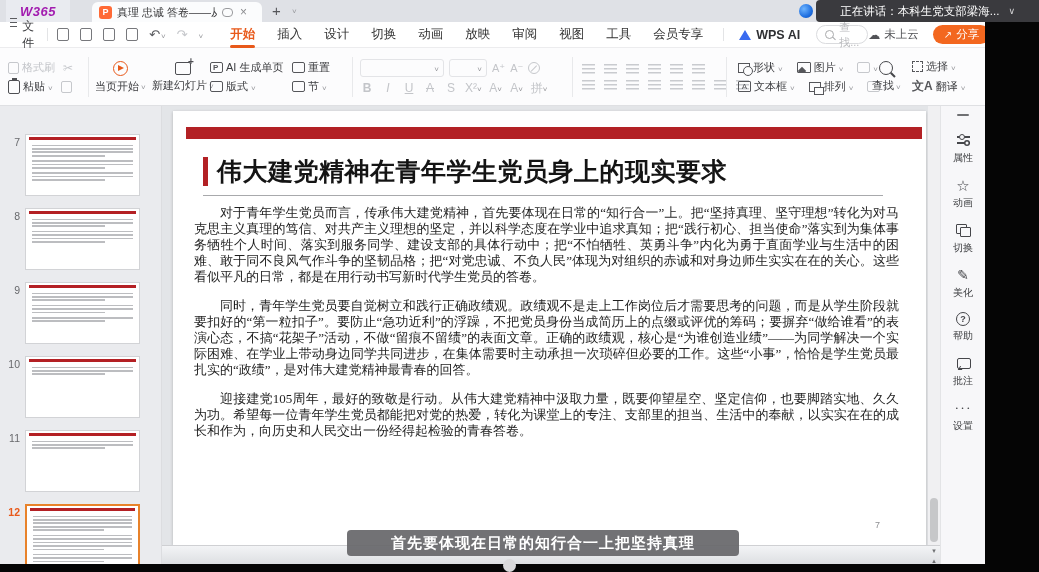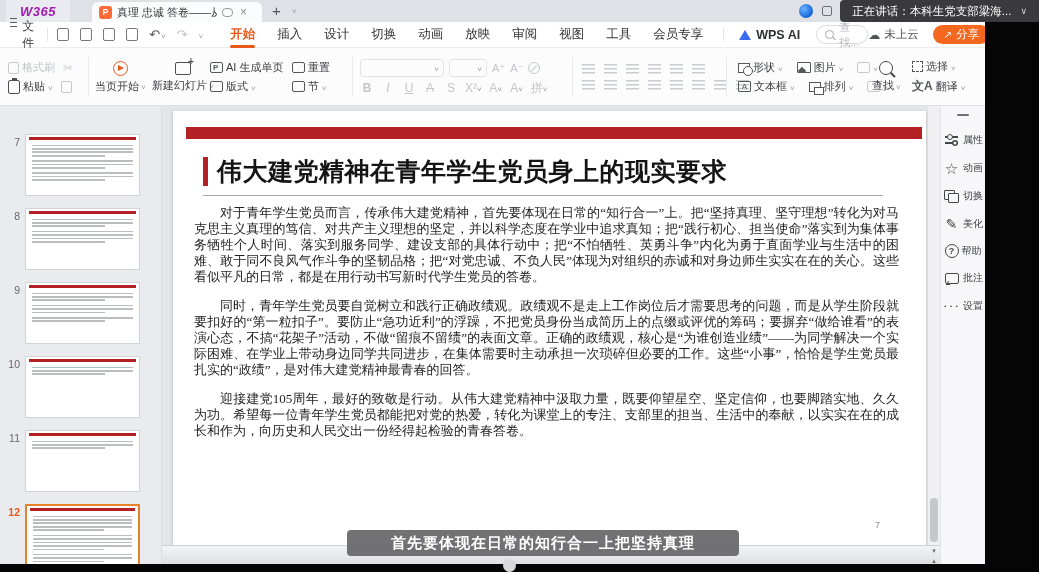--- a/index.html
+++ b/index.html
@@ -17,21 +17,21 @@
           display:flex;align-items:center;justify-content:center;flex:none}
   .tab-title{font-size:11px;color:#3a3a3c;white-space:nowrap;overflow:hidden;max-width:100px}
   .tab-sync{width:11px;height:9px;border:1px solid #9a9b9e;border-radius:4px;flex:none}
   .tab-close{color:#8b8c8f;font-size:12px;line-height:1;margin-left:2px}
   .tab-plus{position:absolute;left:272px;top:2px;font-size:15px;color:#55565a}
   .tab-chev{position:absolute;left:292px;top:6px;font-size:9px;color:#55565a}
   .meet-app{position:absolute;left:799px;top:4px;width:14px;height:14px;border-radius:50%;
             background:radial-gradient(circle at 35% 35%,#6db4ff,#1f6fe0 60%,#0c4bb4)}
   .win-ico{position:absolute;left:822px;top:6px;width:10px;height:10px;border:1.3px solid #6e6f73;border-radius:2px}
   .meet-overlay{position:absolute;right:0;top:0;height:22px;z-index:40;background:#3a3a3e;border-radius:4px 0 0 4px;
-                display:flex;align-items:center;gap:9px;padding:0 12px;color:#fff;font-size:11.5px;white-space:nowrap}
+                display:flex;align-items:center;gap:9px;padding:0 24px;color:#fff;font-size:11.5px;white-space:nowrap}
   .meet-chev{font-size:9px;color:#d5d5d7}
 
   
   .menubar{position:absolute;left:0;top:22px;width:985px;height:26px;background:#fff;display:flex;align-items:center;border-bottom:1px solid #ececee}
   .file-btn{display:flex;gap:5px;margin-left:10px;font-size:12px;color:#3e3f42}
   .ham{width:11px;height:9px;background:linear-gradient(#5b5c60,#5b5c60) 0 0/11px 1.4px no-repeat,
        linear-gradient(#5b5c60,#5b5c60) 0 4px/11px 1.4px no-repeat,linear-gradient(#5b5c60,#5b5c60) 0 8px/11px 1.4px no-repeat}
   .v-div{width:1px;height:13px;background:#e3e4e6;margin:0 9px;flex:none}
   .quick{display:flex;align-items:center;gap:11px}
   .qitem{display:flex;align-items:center;gap:1px}
@@ -139,21 +139,21 @@
   .notch{position:absolute;left:503px;top:559px;width:13px;height:13px;border-radius:50%;background:#d9d9db;z-index:31}
 
   
   .caption{position:absolute;left:347px;top:530px;width:392px;height:26px;border-radius:4px;background:rgba(103,103,107,.93);
            color:#fff;font-size:15px;font-weight:bold;letter-spacing:1px;display:flex;align-items:center;justify-content:center;z-index:35;white-space:nowrap}
 
   
   .rightbar{position:absolute;left:940px;top:106px;width:45px;height:458px;background:#f7f7f9;border-left:1px solid #e3e4e6;
             display:flex;flex-direction:column;align-items:center;padding-top:8px}
   .collapse-dash{width:12px;height:2px;background:#6f7073;border-radius:1px;margin-bottom:4px}
-  .tool{display:flex;flex-direction:row;align-items:center;gap:3px;margin-top:12px;font-size:10px;color:#3f4043}
+  .tool{display:flex;flex-direction:column;align-items:center;gap:3px;margin-top:12px;font-size:10px;color:#3f4043}
   .ico{width:17px;height:16px;position:relative;display:flex;align-items:center;justify-content:center;color:#45464a;font-size:14px;line-height:1}
   .ico-sliders::before{content:"";position:absolute;left:2px;top:4px;width:13px;height:1.5px;background:#45464a;box-shadow:0 6px 0 #45464a}
   .ico-sliders::after{content:"";position:absolute;left:4px;top:2px;width:4px;height:4px;border-radius:50%;background:#f7f7f9;border:1.5px solid #45464a;box-shadow:5px 6px 0 -1.5px #f7f7f9,5px 6px 0 0 #45464a}
   .ico-star::before{content:"☆";font-size:15px}
   .ico-transition::before{content:"";position:absolute;left:1px;top:2px;width:9px;height:8px;border:1.4px solid #45464a;border-radius:1px}
   .ico-transition::after{content:"";position:absolute;right:1px;bottom:1px;width:9px;height:8px;border:1.4px solid #45464a;border-radius:1px;background:#f7f7f9}
   .ico-brush::before{content:"✎";font-size:14px}
   .ico-question{border:1.4px solid #45464a;border-radius:50%;width:14px;height:14px}
   .ico-question::before{content:"?";font-size:9px;font-weight:bold}
   .ico-comment::before{content:"";position:absolute;left:2px;top:3px;width:12px;height:9px;border:1.4px solid #45464a;border-radius:2px}

